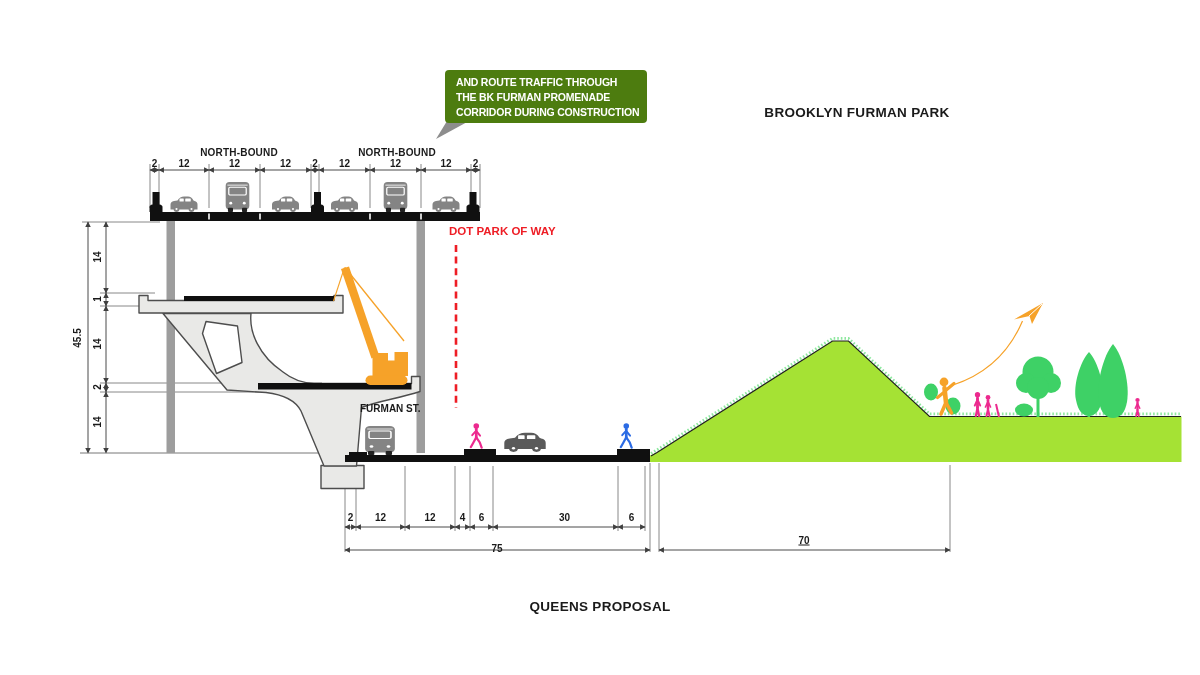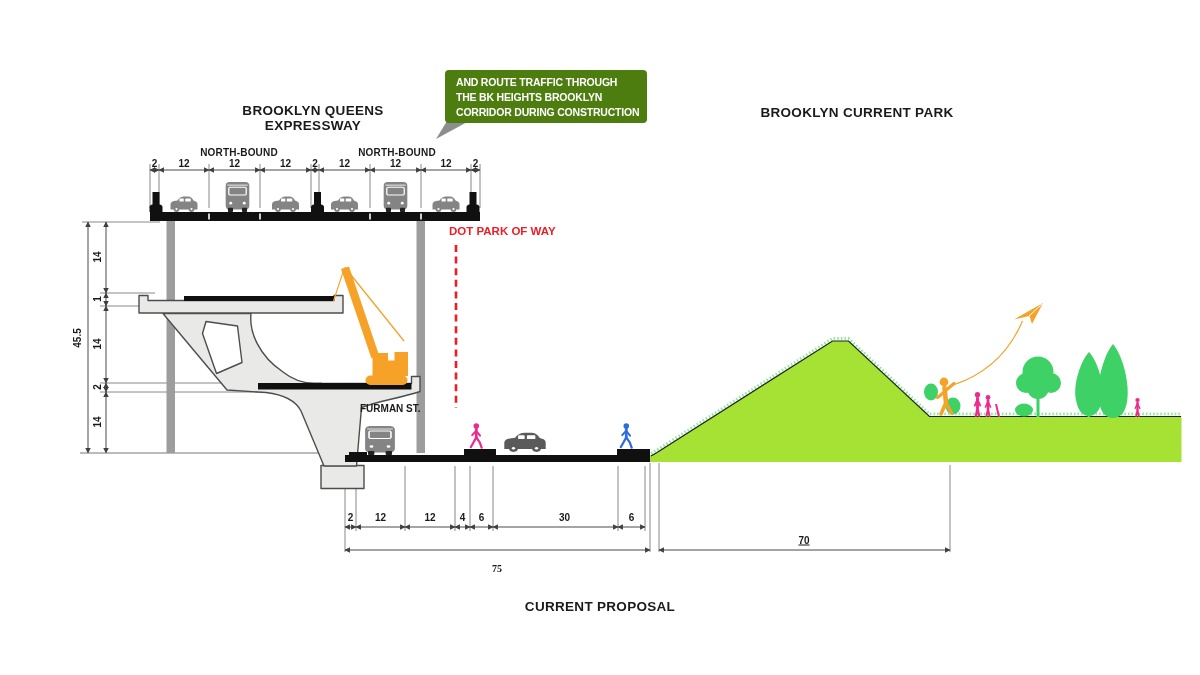--- a/index.html
+++ b/index.html
@@ -237,36 +237,32 @@
     <path d="M344.5,267.5 L333.5,301" stroke="#f6a229" stroke-width="1.1" fill="none"></path>
     <polygon points="341,269 349,266.5 379,355 371.5,358.5"></polygon>
     <path d="M372.5,376 L372.5,353 L388,353 L388,360.5 L394.5,360.5 L394.5,352 L408,352 L408,376 Z"></path>
     <rect x="365.5" y="375.5" width="42" height="9.5" rx="4.75"></rect>
   </g>
 
   <line x1="456" y1="245" x2="456" y2="408" stroke="#ee1d25" stroke-width="2.6" stroke-dasharray="7,4.6"></line>
   <polygon points="447,121 469,121 436,139" fill="#8d8d8d"></polygon>
 </svg>
 
-  <div class="t title ctr" style="left:313px;top:103px;">
-    <div>BROOKLYN QUEENS</div>
-    <div>EXPRESSWAY</div>
-  </div>
-  <div class="t title ctr" style="left:857px;top:105px;">BROOKLYN CURRENT PARK</div>
-  <div class="t title ctr" style="left:600px;top:599px;">CURRENT PROPOSAL</div>
+  <div class="t title ctr" style="left:857px;top:105px;">BROOKLYN FURMAN PARK</div>
+  <div class="t title ctr" style="left:600px;top:599px;">QUEENS PROPOSAL</div>
 
   <div class="t nb ctr" style="left:239px;top:147px;">NORTH-BOUND</div>
   <div class="t nb ctr" style="left:397px;top:147px;">NORTH-BOUND</div>
 
   <div class="t furman" style="left:360px;top:403px;">FURMAN ST.</div>
   <div class="t red" style="left:449px;top:225px;">DOT PARK OF WAY</div>
 
   <div class="callout">
     <div>AND ROUTE TRAFFIC THROUGH</div>
-    <div>THE BK HEIGHTS BROOKLYN</div>
+    <div>THE BK FURMAN PROMENADE</div>
     <div>CORRIDOR DURING CONSTRUCTION</div>
   </div>
 
   <div class="d" style="left:154.5px;top:163px;">2</div>
   <div class="d" style="left:184px;top:163px;">12</div>
   <div class="d" style="left:234.5px;top:163px;">12</div>
   <div class="d" style="left:285.5px;top:163px;">12</div>
   <div class="d" style="left:315px;top:163px;">2</div>
   <div class="d" style="left:344.5px;top:163px;">12</div>
   <div class="d" style="left:395.5px;top:163px;">12</div>
@@ -280,16 +276,16 @@
   <div class="dv" style="left:97px;top:387px;">2</div>
   <div class="dv" style="left:97px;top:422px;">14</div>
 
   <div class="d" style="left:350.5px;top:517px;">2</div>
   <div class="d" style="left:380.5px;top:517px;">12</div>
   <div class="d" style="left:430px;top:517px;">12</div>
   <div class="d" style="left:462.5px;top:517px;">4</div>
   <div class="d" style="left:481.5px;top:517px;">6</div>
   <div class="d" style="left:555.5px;top:517px;margin-left:9px;">30</div>
   <div class="d" style="left:631.5px;top:517px;">6</div>
-  <div class="d" style="left:497px;top:568px;font-family:Liberation Serif, serif;">75</div>
+  <div class="d" style="left:497px;top:548px;">75</div>
   <div class="d" style="left:804px;top:540px;text-decoration:underline;">70</div>
 
 </div>
 
 </body></html>

